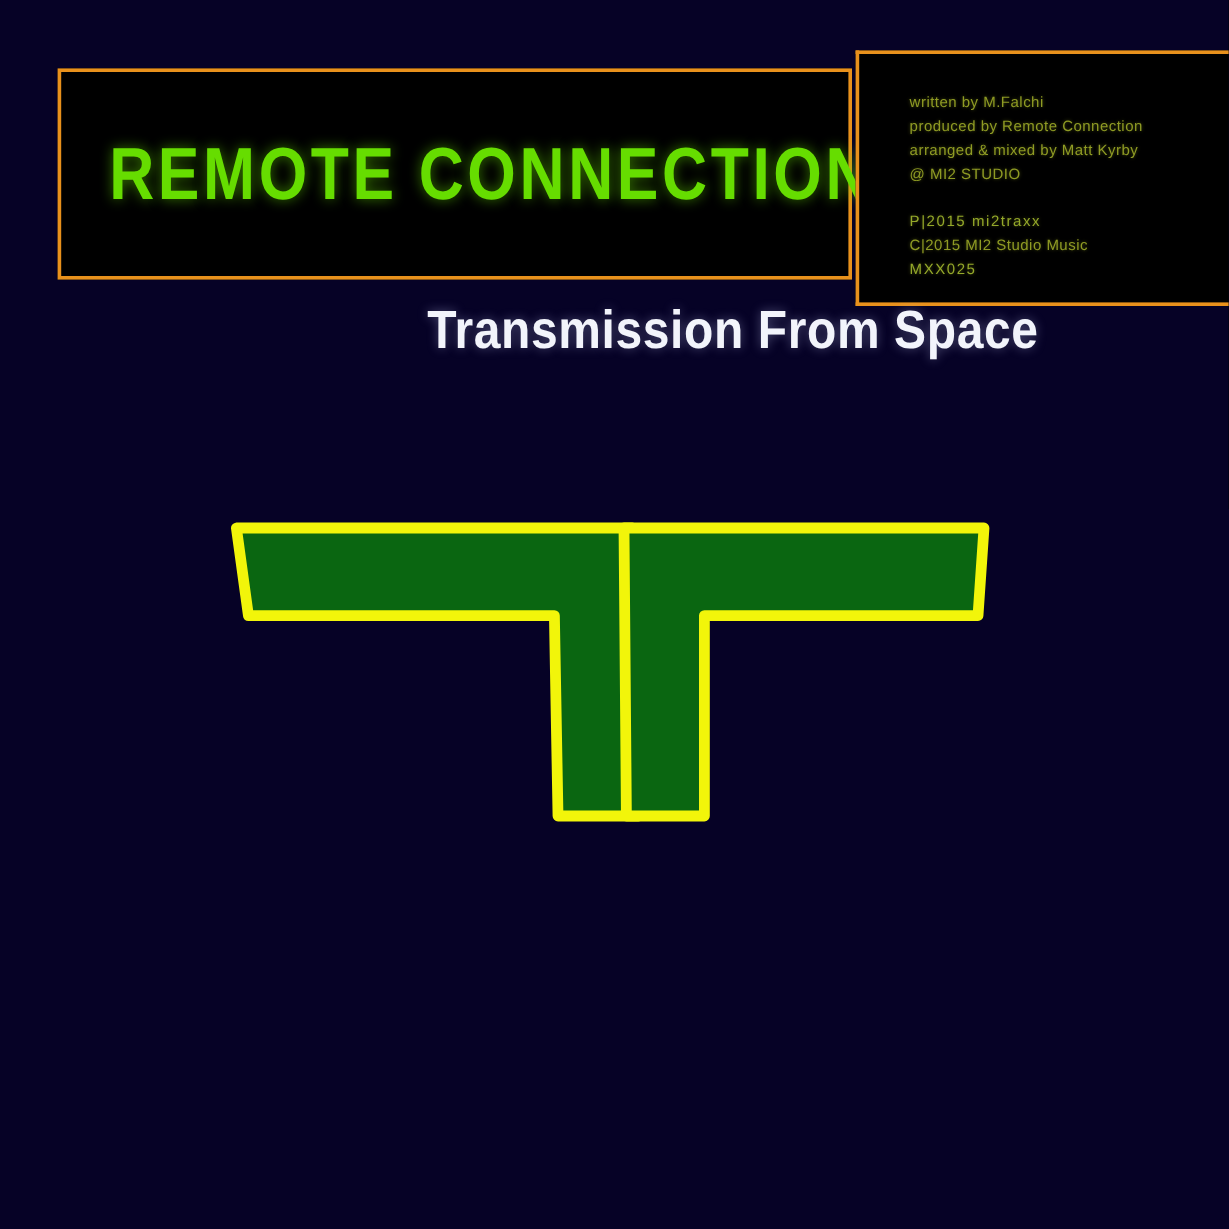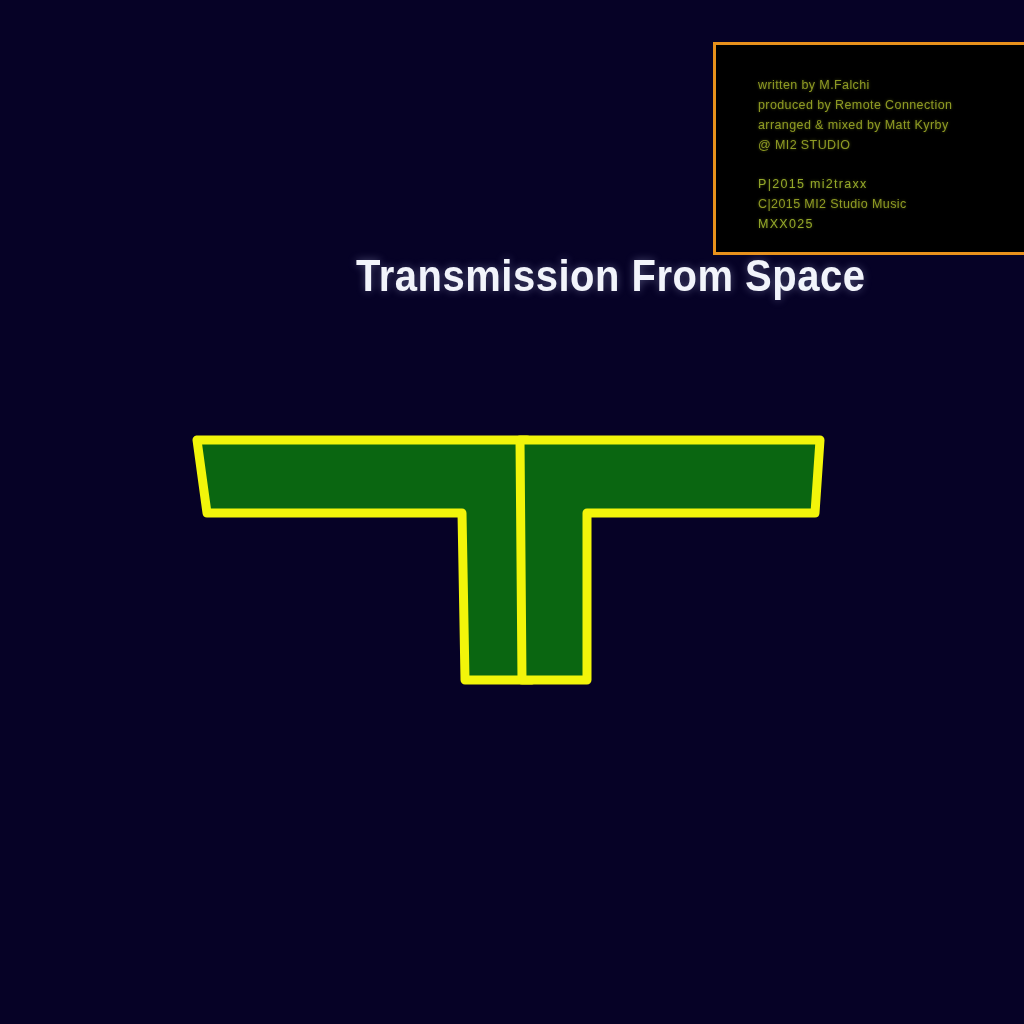--- a/index.html
+++ b/index.html
@@ -137,20 +137,23 @@
       <path d="M 345 15
                L 645 15
                L 640 88
                L 412 88
                L 412 255
                L 347 255
                Z" fill="#0a6611" stroke="#f2f50a" stroke-width="9" stroke-linejoin="round" stroke-linecap="round"></path>
     </svg>
   </div>
 
+  <div id="title-panel">
+    <div id="artist-name">REMOTE CONNECTION</div>
+  </div>
 
   <div id="credits-panel">
     <div id="credits-inner">
       <div class="credit-line">written by M.Falchi</div>
       <div class="credit-line">produced by Remote Connection</div>
       <div class="credit-line">arranged &amp; mixed by Matt Kyrby</div>
       <div class="credit-line">@ MI2 STUDIO</div>
 
       <div class="credit-gap"></div>
 

